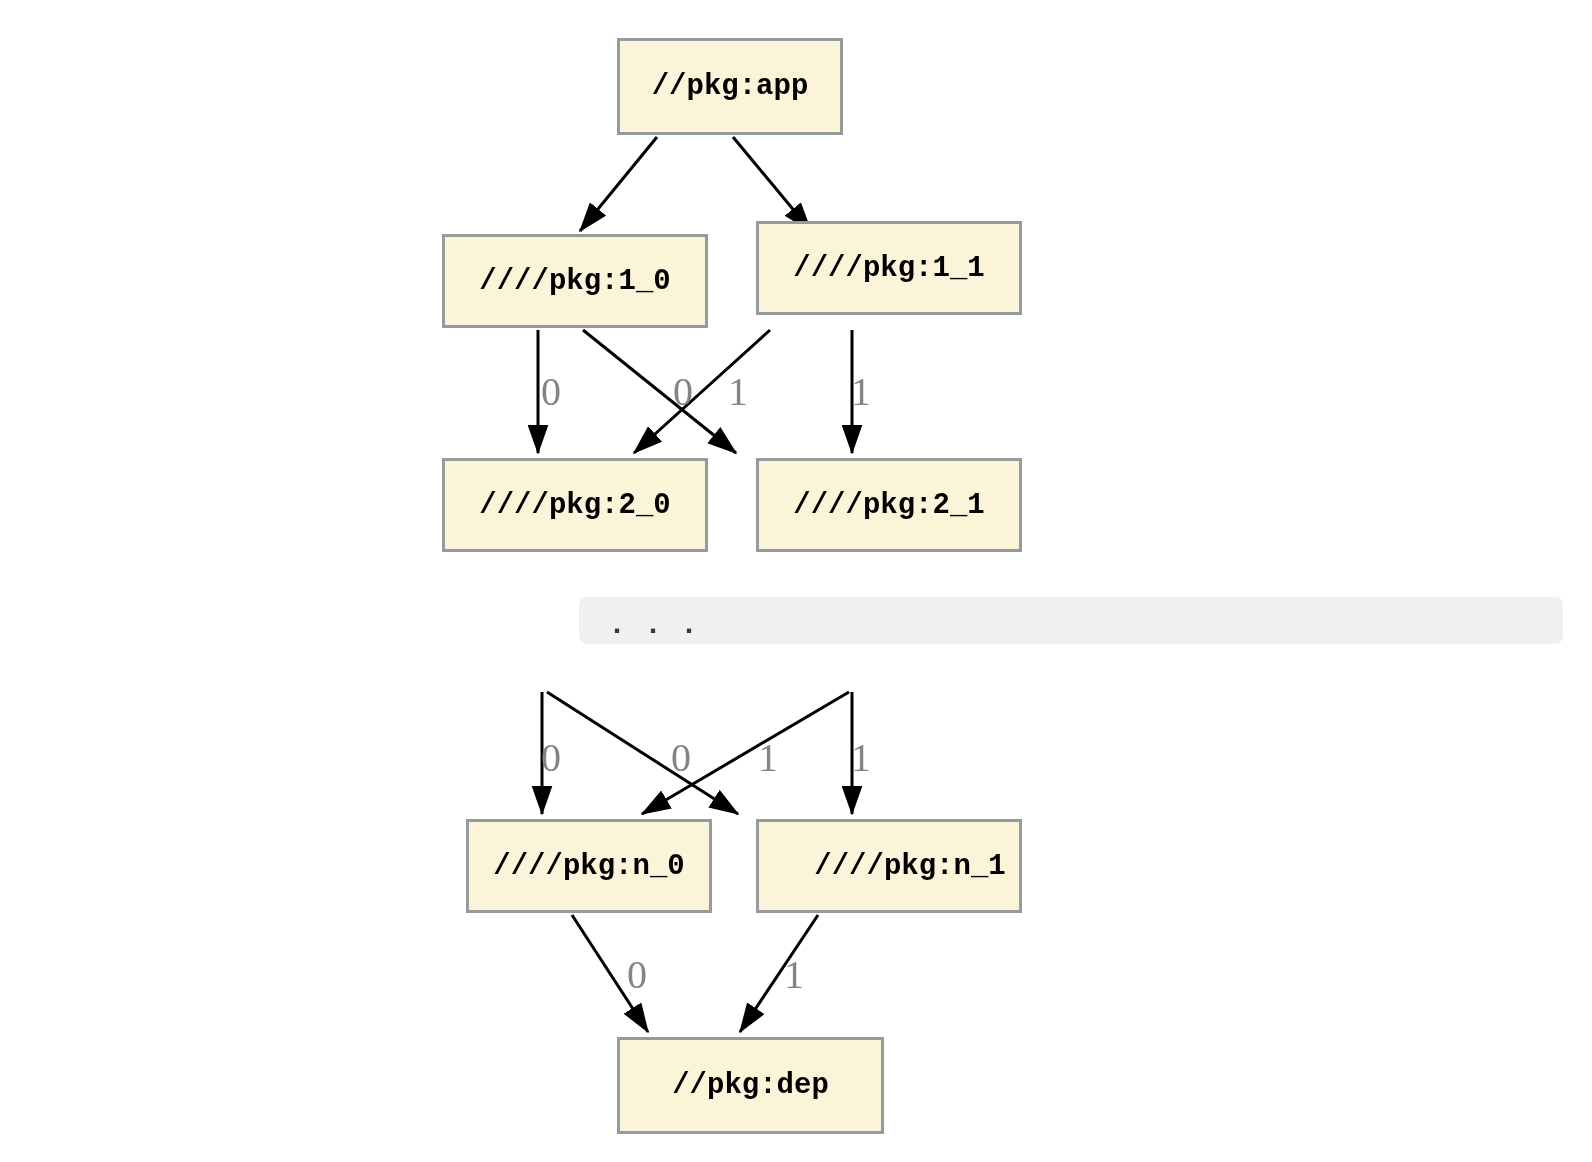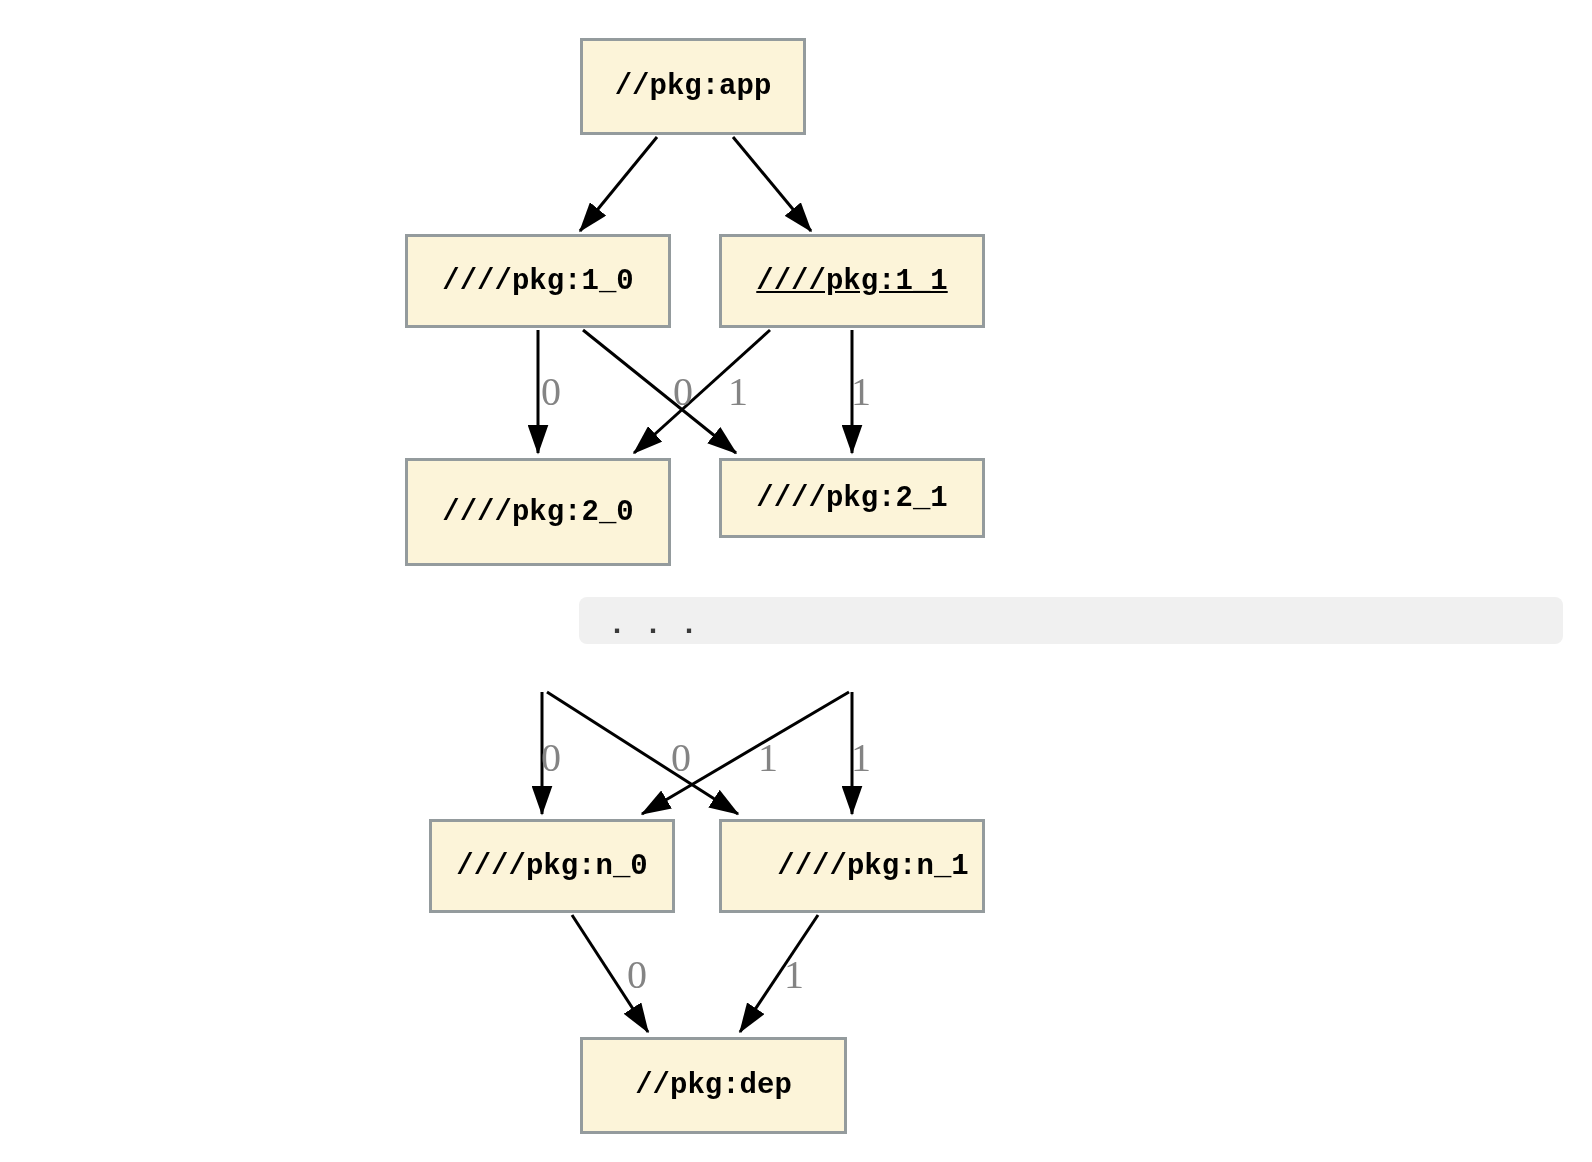--- a/index.html
+++ b/index.html
@@ -34,20 +34,21 @@
     border: 3px solid var(--node-border, #949b9d);
     box-sizing: border-box;
     display: flex;
     align-items: center;
     justify-content: center;
     color: var(--node-text, #000000);
     font-family: "Liberation Mono", monospace;
     font-weight: 700;
     font-size: 29px;
     white-space: nowrap;
+    margin-left: 37px;
   }
   .band {
     position: absolute;
     left: 579px; top: 597px;
     width: 984px; height: 47px;
     background: var(--ellipsis-bg, #f0f0f0);
     border-radius: 8px;
     box-sizing: border-box;
     display: flex;
     align-items: center;
@@ -99,27 +100,27 @@
     <text class="elabel" x="637" y="988">0</text>
     <text class="elabel" x="794" y="988">1</text>
   </svg>
 
   <div class="node" style="left:580px; top:38px; width:226px; height:97px;">
     <span>//pkg:app</span>
   </div>
   <div class="node" style="left:405px; top:234px; width:266px; height:94px;justify-content:center;">
     <span>////pkg:1_0</span>
   </div>
-  <div class="node" style="left:719px; top:234px; width:266px; height:94px;text-decoration:underline;">
+  <div class="node" style="left:719px; top:221px; width:266px; height:94px;">
     <span>////pkg:1_1</span>
   </div>
-  <div class="node" style="left:405px; top:458px; width:266px; height:108px;">
+  <div class="node" style="left:405px; top:458px; width:266px; height:94px;">
     <span>////pkg:2_0</span>
   </div>
-  <div class="node" style="left:719px; top:458px; width:266px; height:80px;">
+  <div class="node" style="left:719px; top:458px; width:266px; height:94px;">
     <span>////pkg:2_1</span>
   </div>
 
   <div class="band">
     <span>. . .</span>
   </div>
 
   <div class="node" style="left:429px; top:819px; width:246px; height:94px;">
     <span>////pkg:n_0</span>
   </div>

